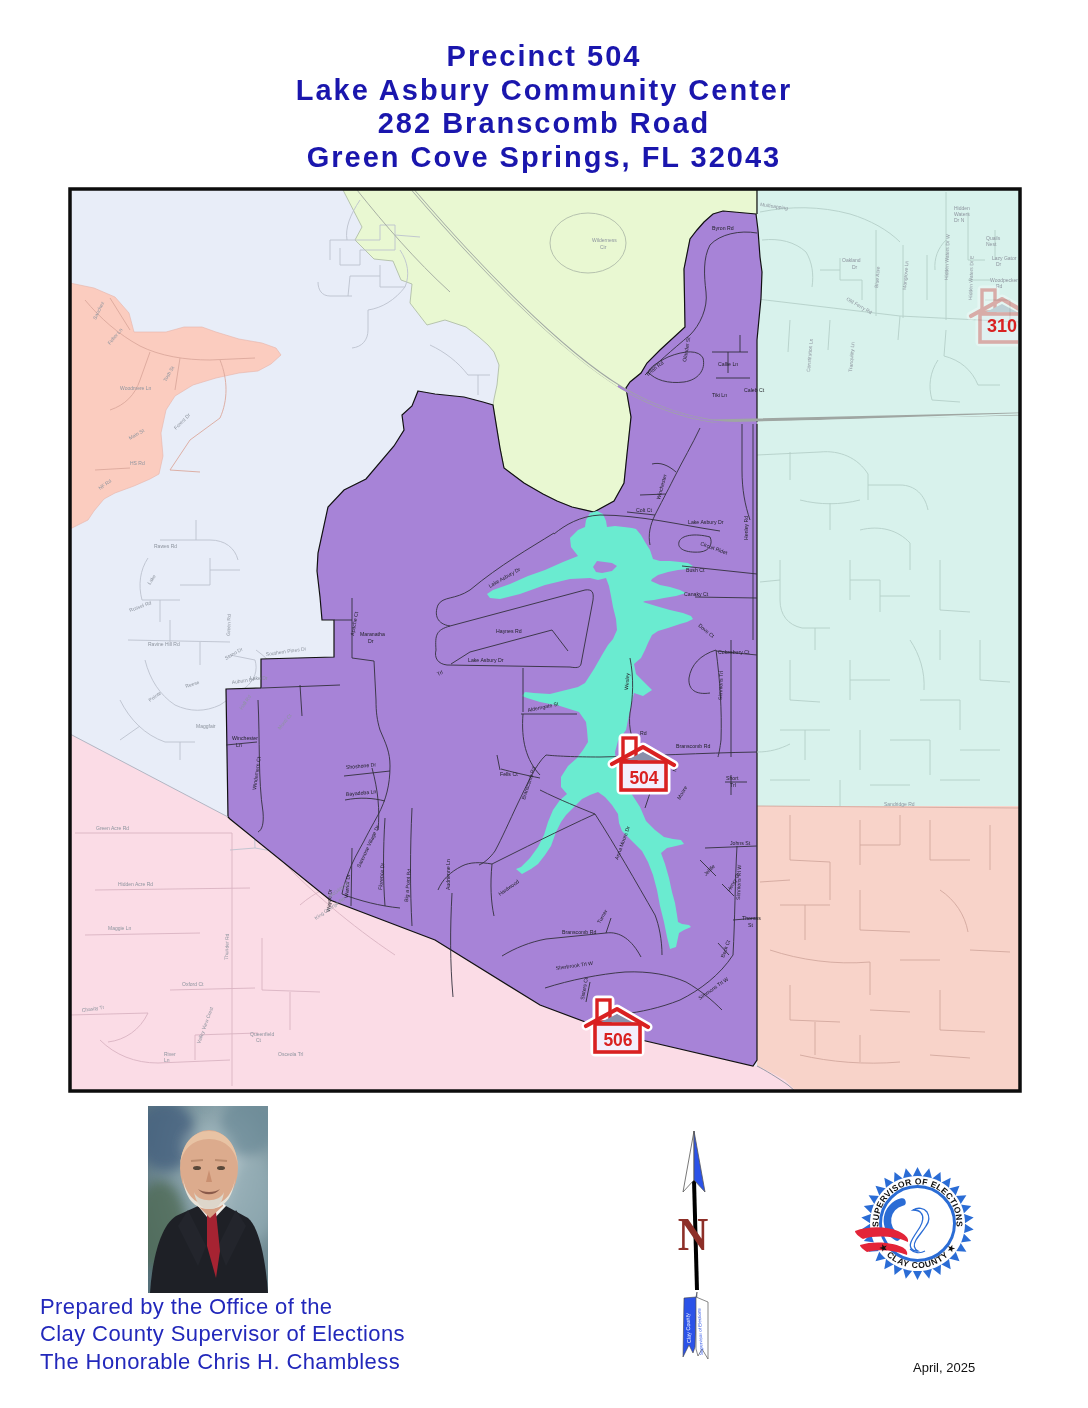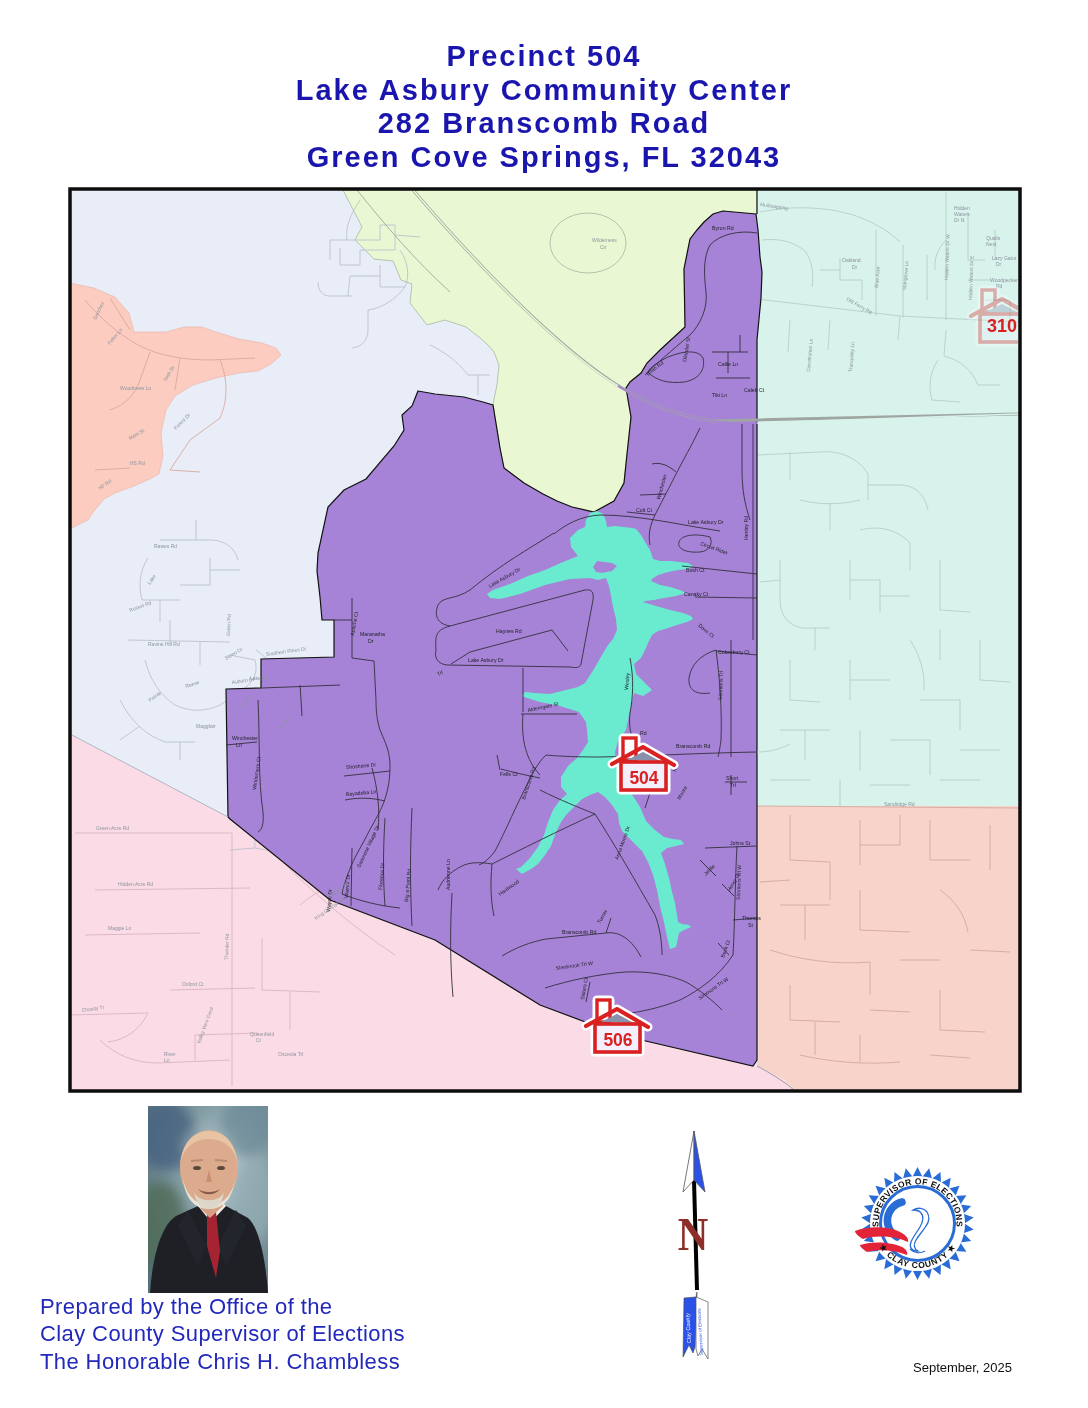--- a/index.html
+++ b/index.html
@@ -397,13 +397,13 @@
 <path id="sealtop" d="M880.9,1236.8 A39,39 0 1 1 954.1,1236.8"></path>
 <path id="sealbot" d="M881,1249 A44.5,44.5 0 0 0 954,1249"></path>
 </defs>
 <text font-size="8.6" font-weight="bold" fill="#111" letter-spacing="0.3"><textPath href="#sealtop" startOffset="50%" text-anchor="middle">SUPERVISOR OF ELECTIONS</textPath></text>
 <text font-size="8.6" font-weight="bold" fill="#111" letter-spacing="0.7"><textPath href="#sealbot" startOffset="50%" text-anchor="middle">★ CLAY COUNTY ★</textPath></text>
 </svg>
 </div>
 
 <div class="footer">Prepared by the Office of the<br>Clay County Supervisor of Elections<br>The Honorable Chris H. Chambless</div>
 
-<div class="date">September, 2025</div>
+<div class="date">April, 2025</div>
 
 </body></html>

